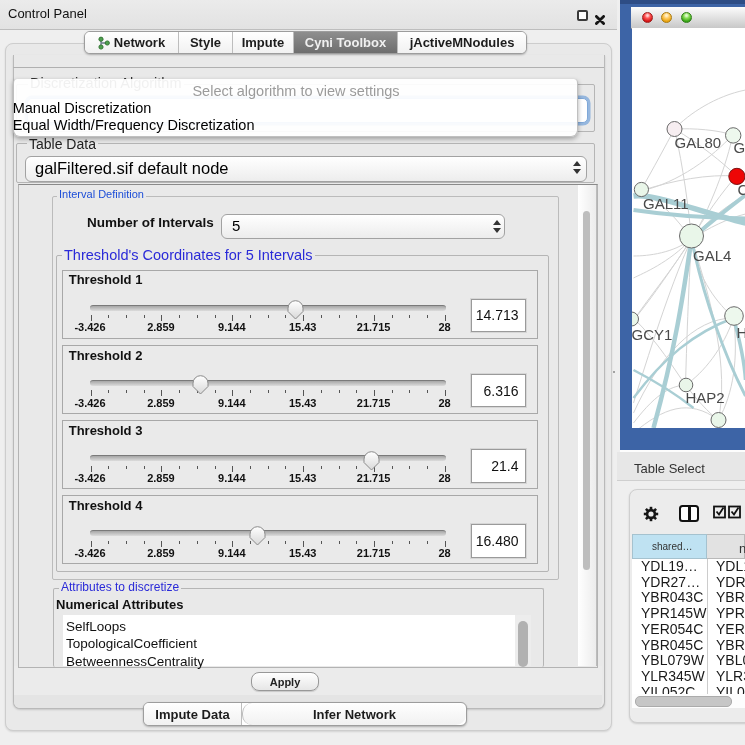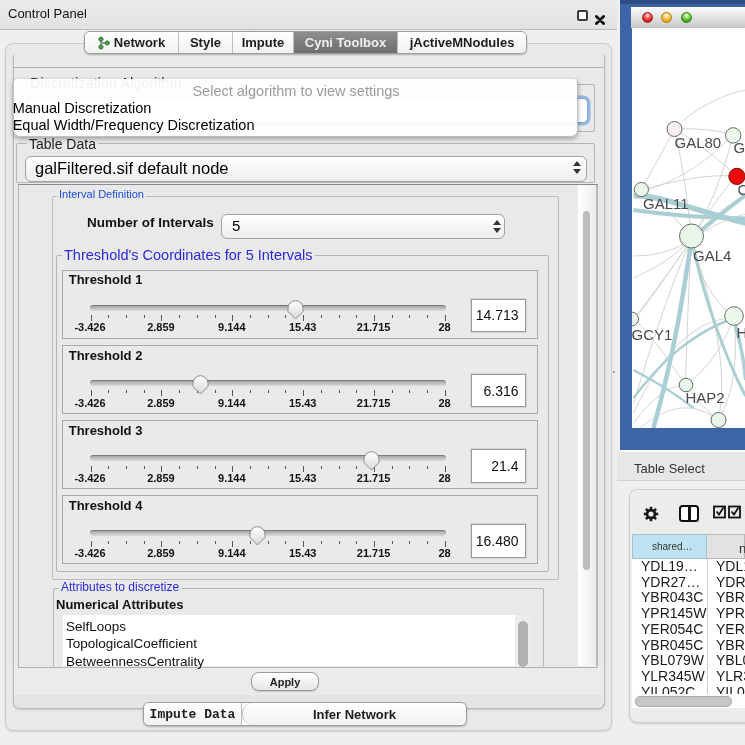--- a/index.html
+++ b/index.html
@@ -242,21 +242,21 @@
   <div class="txt" style="left:66px;top:617.8px;font-size:13.5px;color:#111;line-height:17.4px;">SelfLoops<br>TopologicalCoefficient<br>BetweennessCentrality</div>
   <div class="abs" style="left:515px;top:615px;width:16px;height:51px;background:#ededed;"></div>
   <div class="abs" style="left:518px;top:621px;width:10px;height:46px;background:#b1b1b1;border-radius:5px;"></div>
 
   <div class="abs" style="left:578px;top:185px;width:18px;height:481px;background:linear-gradient(90deg,#ffffff,#ececec);border-right:1px solid #bcbcbc;"></div>
   <div class="abs" style="left:583px;top:211px;width:7px;height:359px;background:#bdbdbd;border-radius:4px;"></div>
 
   <div class="abs" style="left:251px;top:672px;width:66px;height:17px;background:linear-gradient(#ffffff,#e6e6e6);border:1px solid #989898;border-radius:8px;box-shadow:0 1px 1px rgba(0,0,0,0.15);display:flex;align-items:center;justify-content:center;font-size:11px;font-weight:bold;color:#222;">Apply</div>
 
   <div class="abs" style="left:143px;top:702px;width:322px;height:22px;border:1px solid #9d9d9d;border-radius:6px;background:#fff;overflow:hidden;display:flex;box-shadow:0 1px 2px rgba(0,0,0,0.25);font-size:13px;font-weight:bold;color:#1d1d1d;">
-    <div style="width:97px;border-right:1px solid #bdbdbd;display:flex;align-items:center;justify-content:center;background:linear-gradient(#ffffff,#f1f1f1);font-family:Liberation Mono, monospace;">Impute Data</div>
+    <div style="width:97px;border-right:1px solid #bdbdbd;display:flex;align-items:center;justify-content:center;background:linear-gradient(#ffffff,#f1f1f1);">Impute Data</div>
     <div style="flex:1;display:flex;align-items:center;justify-content:center;background:linear-gradient(#ffffff,#f1f1f1);border-left:1px solid #bdbdbd;border-radius:10px;">Infer Network</div>
   </div>
 
   <div class="abs" style="left:613px;top:371px;width:2px;height:2px;background:#888;border-radius:1px;"></div>
 </div>
 
 <div class="abs" style="left:617px;top:0;width:128px;height:745px;background:#efefef;"></div>
 <div class="abs" style="left:620px;top:0;width:125px;height:450px;background:#3d64a6;"></div>
 <div class="abs" style="left:620px;top:0;width:125px;height:3.5px;background:#2e4d85;"></div>
 

